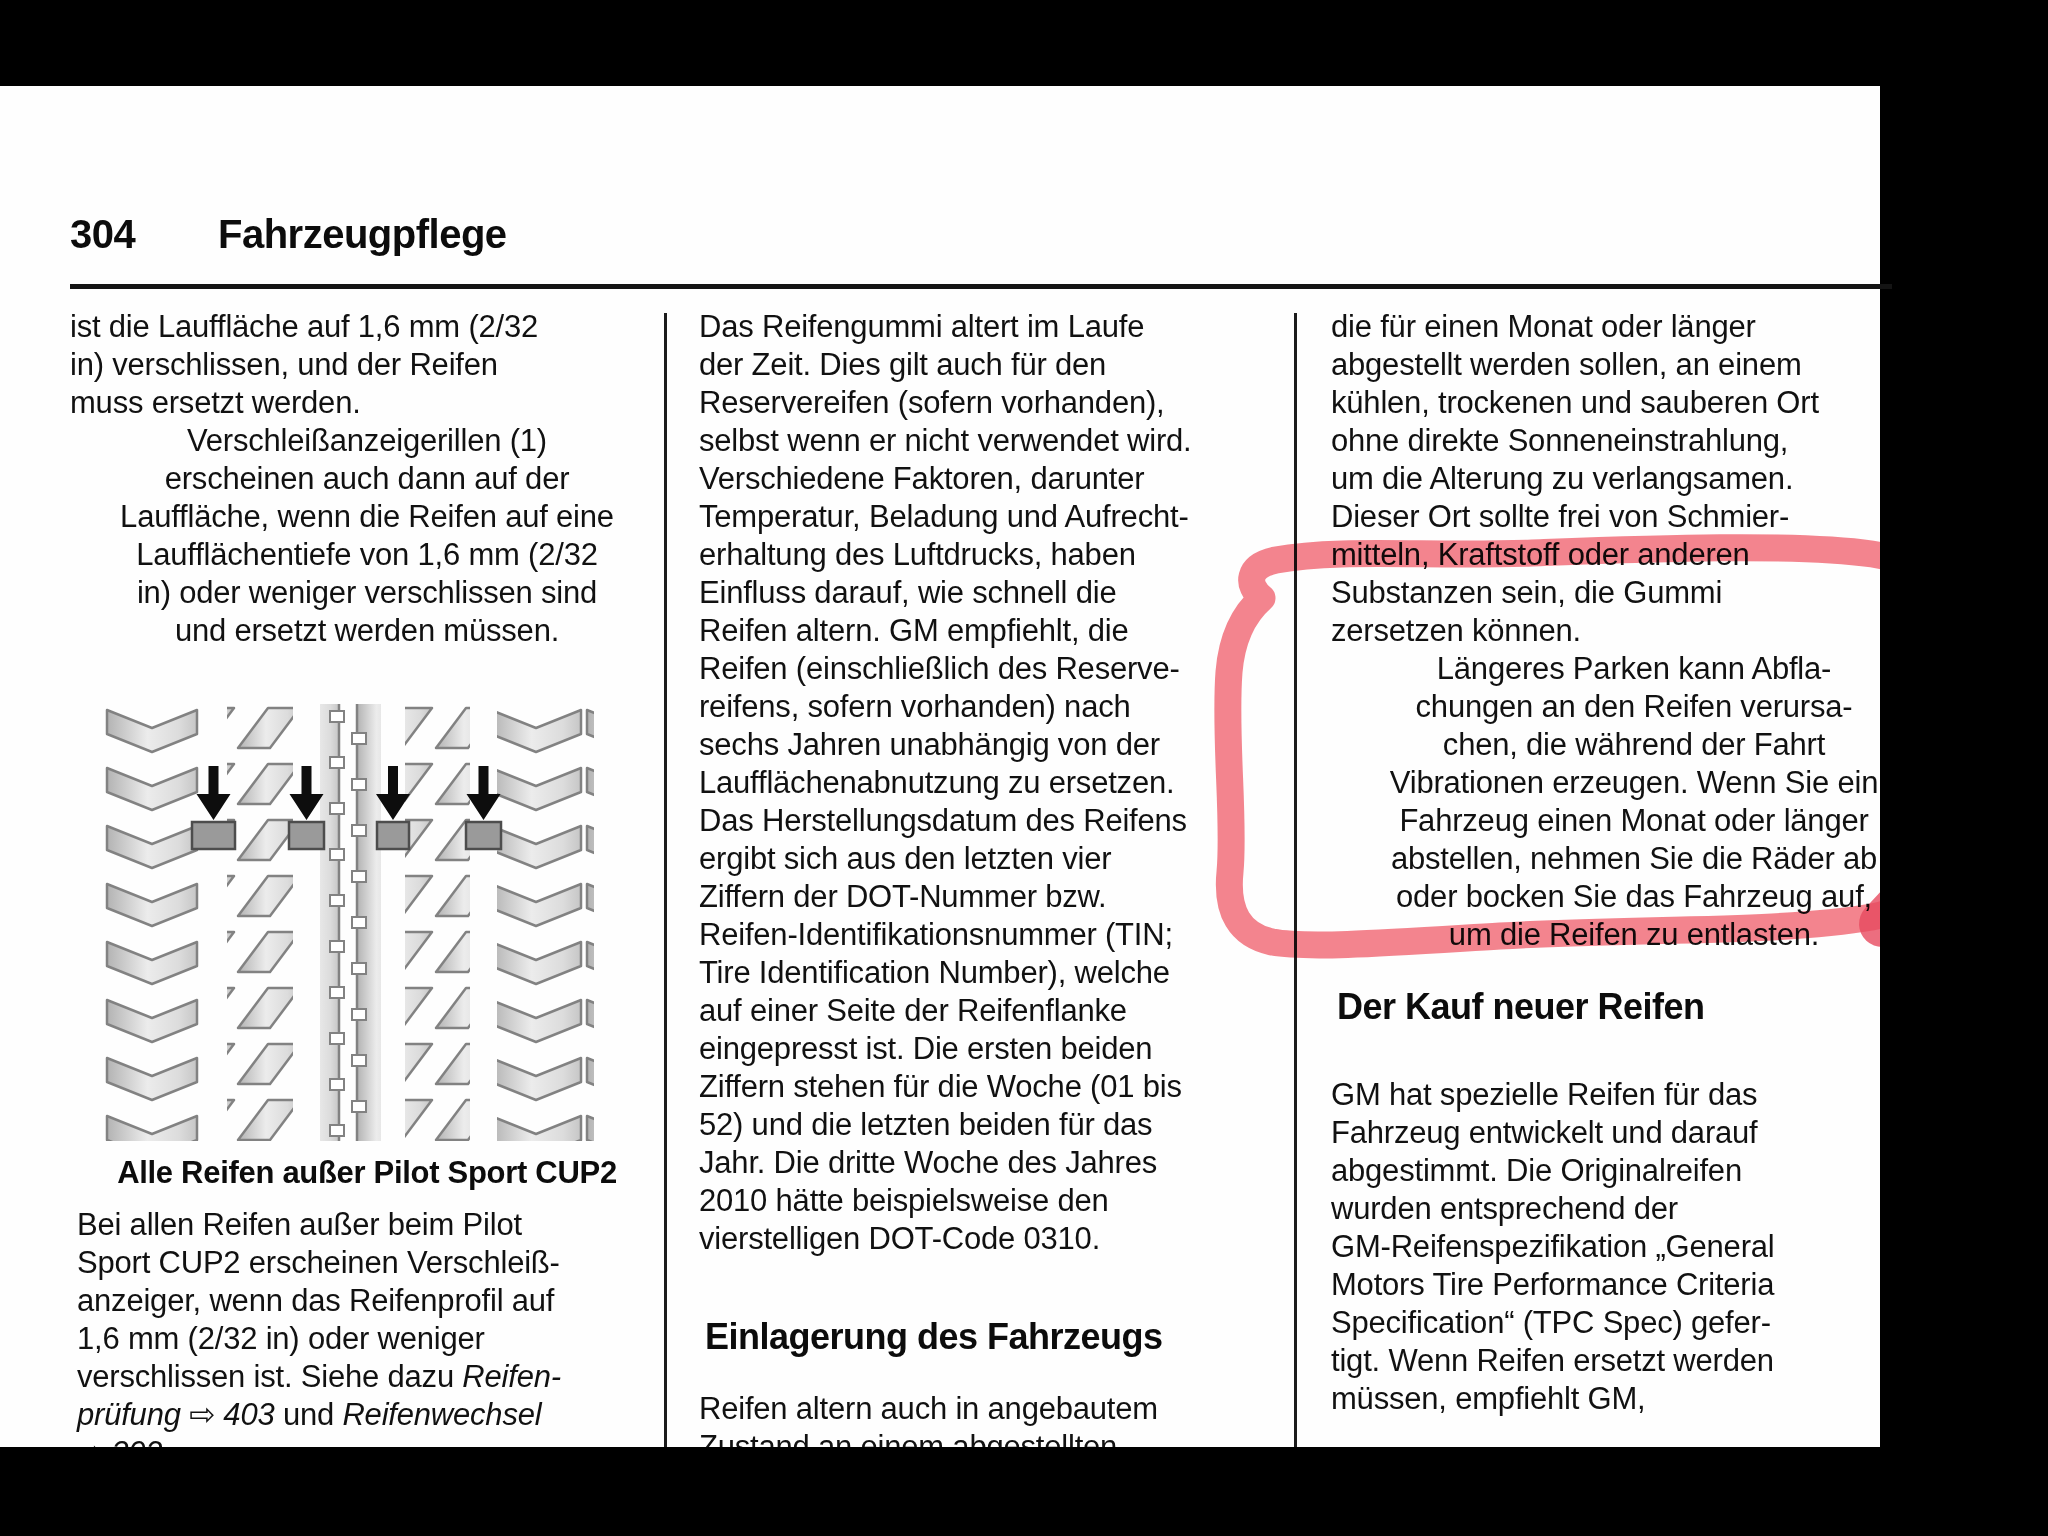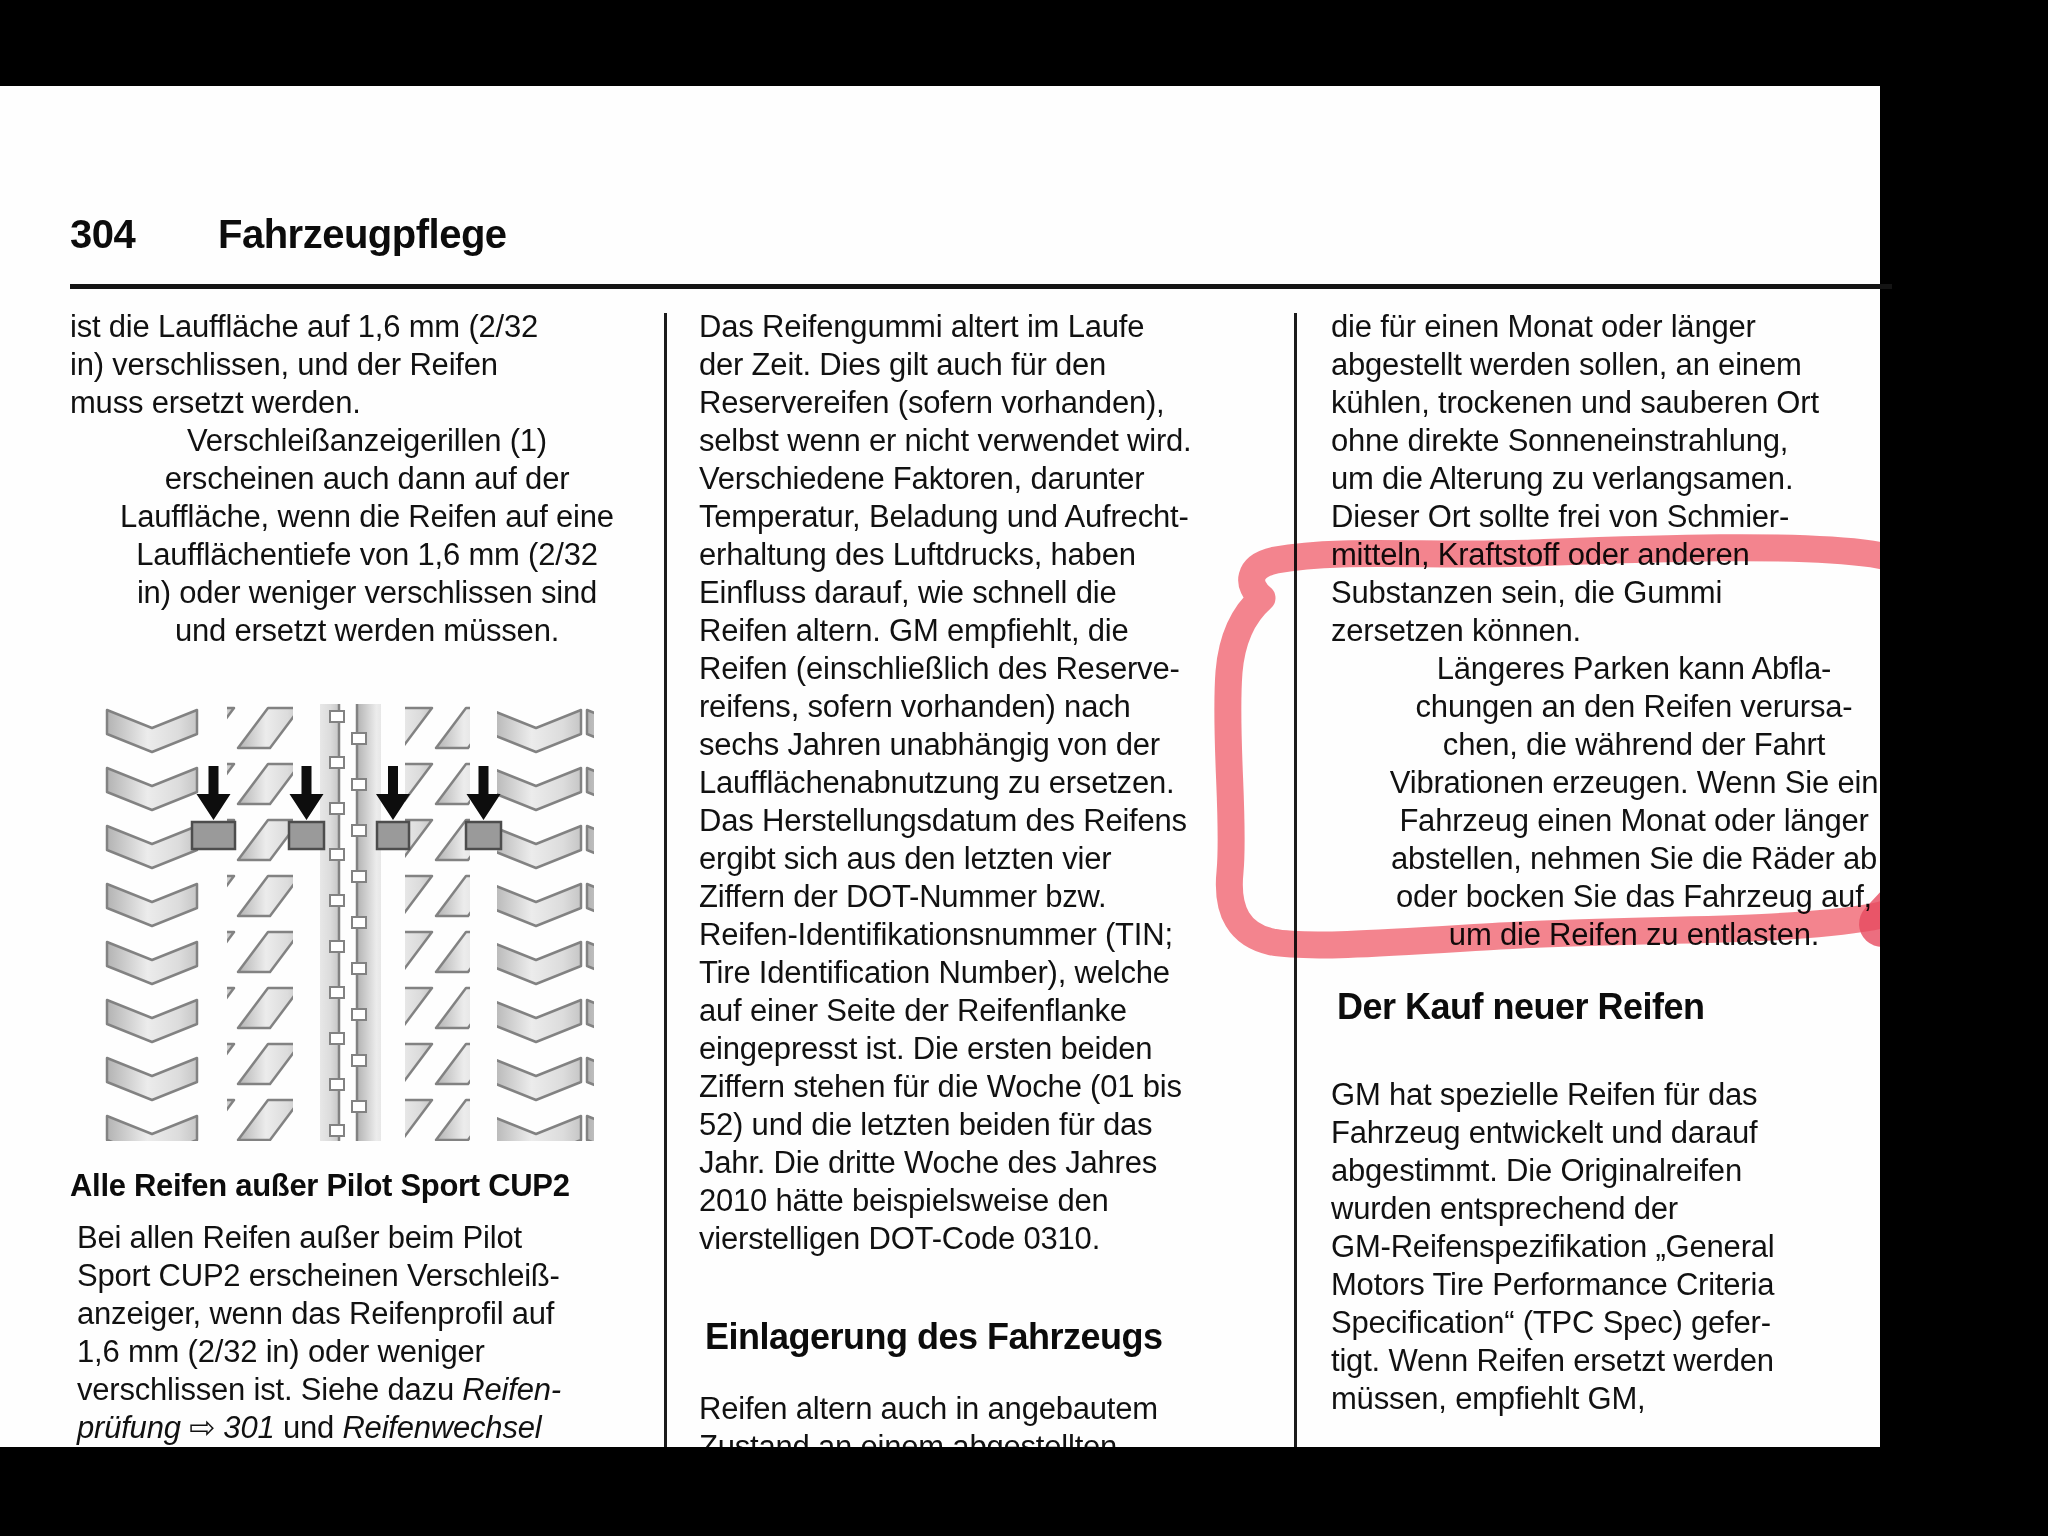--- a/index.html
+++ b/index.html
@@ -24,21 +24,21 @@
   .col p{margin:0;white-space:pre-line;}
   .mt{margin-top:17px;text-align:center;}
   .it{font-style:italic;}
   h2{margin:6px;font-size:36px;line-height:46px;font-weight:bold;color:#0c0c0c;letter-spacing:-0.5px;}
   #c2-heading{margin-top:56px;}
   #c2-para2{margin-top:30px;}
   #c3-heading{margin-top:30px;}
   #c3-para3{margin-top:46px;}
 
   figure{margin:54px 0 0 34px;width:490px;height:437px;}
-  .fig-caption{margin:27px 0 0 0;font-size:31px;line-height:36px;font-weight:bold;color:#0c0c0c;letter-spacing:-0.3px;}
+  .fig-caption{margin:14px 0 0 0;font-size:31px;line-height:36px;font-weight:bold;color:#0c0c0c;letter-spacing:-0.3px;text-align:center;}
   #c1-para3{margin-top:15px;margin-left:7px;}
 
   #marker-overlay{position:absolute;left:0;top:0;width:2048px;height:1536px;
       pointer-events:none;mix-blend-mode:multiply;z-index:5;}
 </style>
 </head>
 <body>
 
 <div class="letterbox" id="lb-top"></div>
 
@@ -105,21 +105,21 @@
         </g>
       </svg>
     </figure>
     <div class="fig-caption">Alle Reifen außer Pilot Sport CUP2</div>
 
     <p id="c1-para3"><span>Bei allen Reifen außer beim Pilot
 Sport CUP2 erscheinen Verschleiß-
 anzeiger, wenn das Reifenprofil auf
 1,6 mm (2/32 in) oder weniger
 verschlissen ist. Siehe dazu </span><span class="it">Reifen-
-prüfung</span><span> ⇨ </span><span class="it">301</span><span> und </span><span class="it">Reifenwechsel</span><span>
+prüfung</span><span> ⇨ </span><span class="it">403</span><span> und </span><span class="it">Reifenwechsel</span><span>
 ⇨ </span><span class="it">302</span><span>.</span></p>
   </div>
 
   <div class="col" id="col2">
     <p>Das Reifengummi altert im Laufe
 der Zeit. Dies gilt auch für den
 Reservereifen (sofern vorhanden),
 selbst wenn er nicht verwendet wird.
 Verschiedene Faktoren, darunter
 Temperatur, Beladung und Aufrecht-

